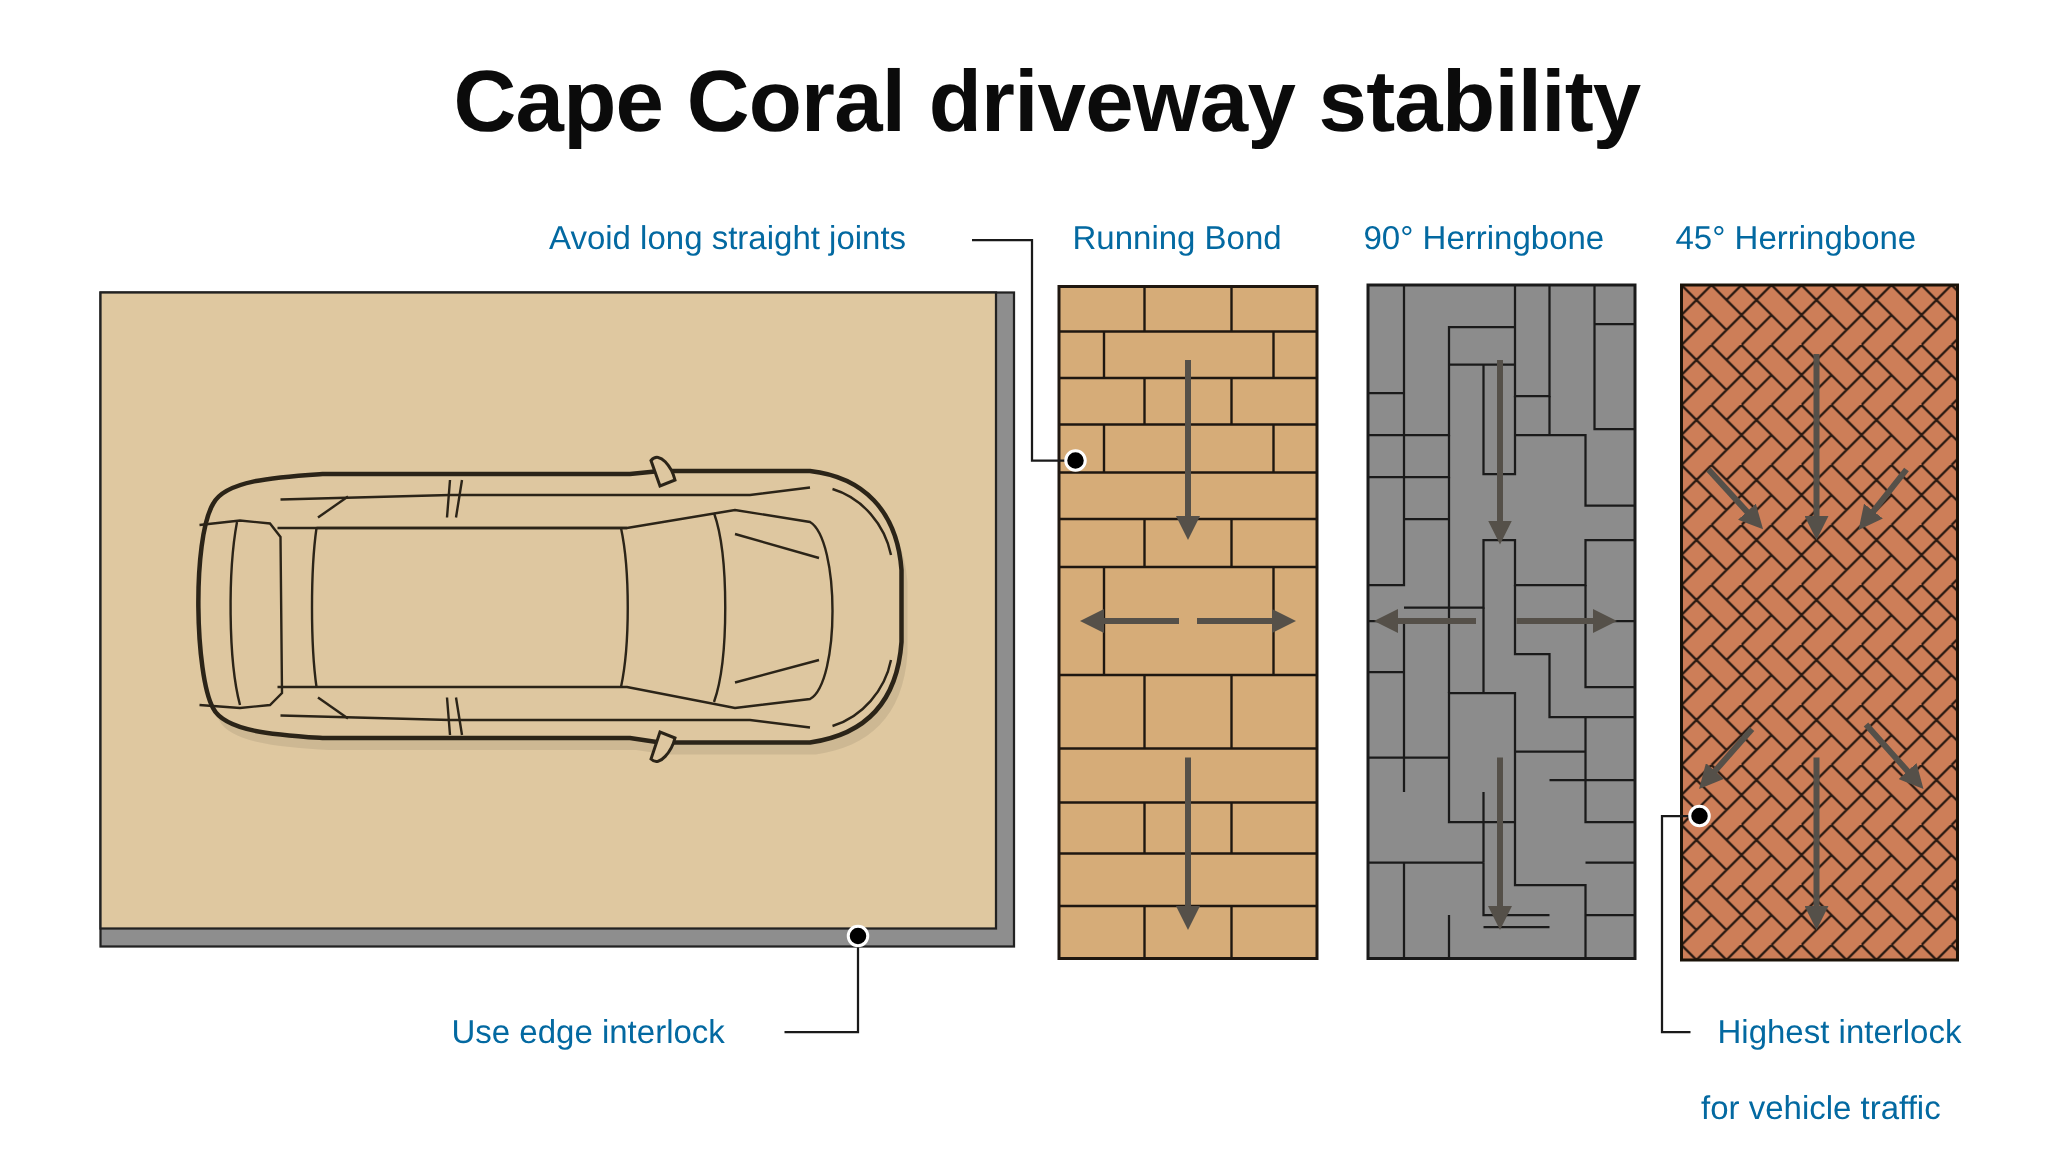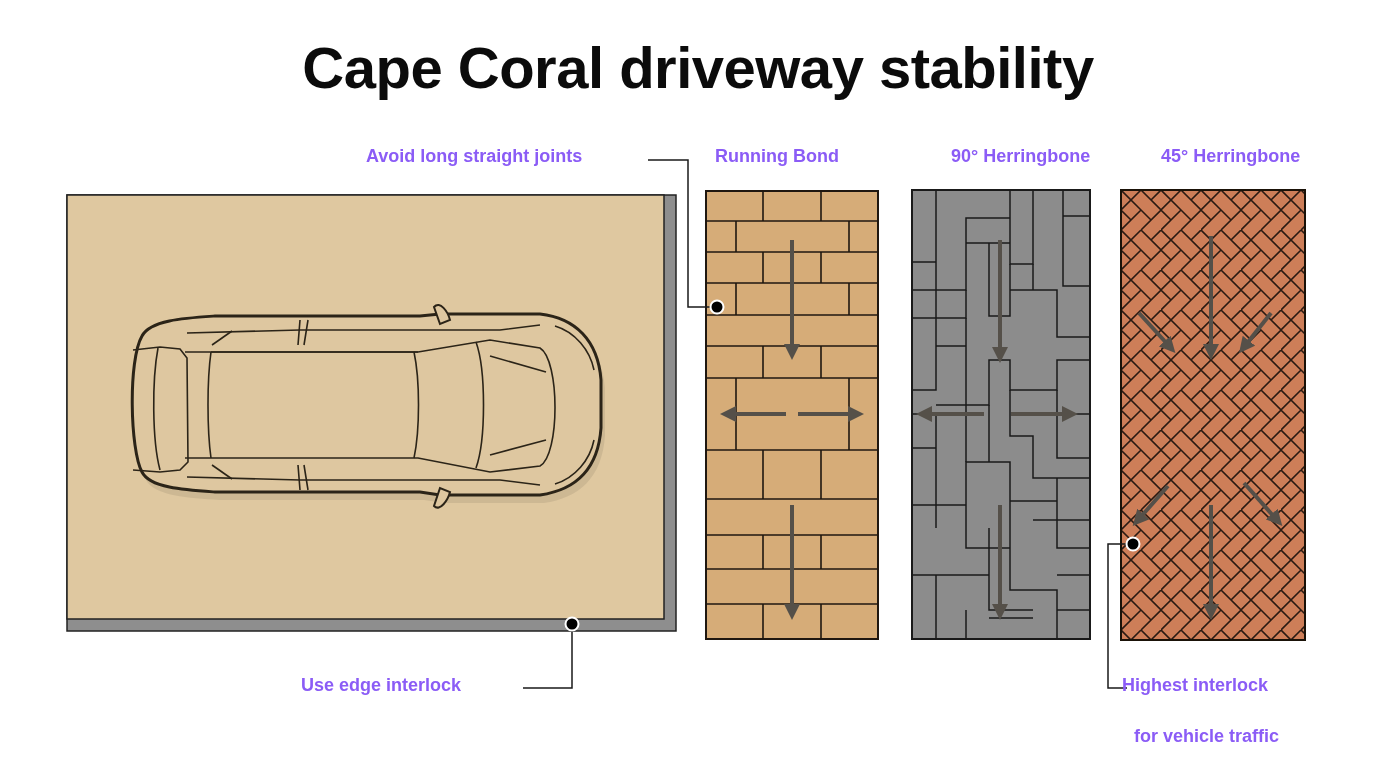--- a/index.html
+++ b/index.html
@@ -1,20 +1,20 @@
 <!DOCTYPE html>
 <html><head>
   <meta charset="utf-8">
   <style>
     html, body { margin: 0; padding: 0; background: #ffffff; }
     body { width: 1376px; height: 768px; position: relative; overflow: hidden;
            font-family: "Liberation Sans", "DejaVu Sans", sans-serif; color: #111; }
     .title { position: absolute; left: 0; top: 34px; width: 1396px; text-align: center;
              font-size: 58px; font-weight: bold; letter-spacing: -0.5px; color: #0b0b0b; }
-    .lbl { position: absolute; font-size: 18px; color: #8b5cf6; white-space: nowrap; font-weight: bold; }
+    .lbl { position: absolute; font-size: 22px; color: #0369a1; white-space: nowrap; }
     svg { position: absolute; left: 0; top: 0; }
   </style>
 </head>
 <body>
 
 <div class="title">Cape Coral driveway stability</div>
 
 <svg width="1376" height="768" viewBox="0 0 1376 768">
   <defs>
     <marker id="ah" viewBox="0 0 10 10" refX="5" refY="5" markerWidth="4" markerHeight="4" orient="auto-start-reverse">
@@ -139,17 +139,17 @@
   </g>
   <g fill="#000" stroke="#fff" stroke-width="2">
     <circle cx="717" cy="307" r="6.5"></circle>
     <circle cx="572" cy="624" r="6.5"></circle>
     <circle cx="1133" cy="544" r="6.5"></circle>
   </g>
 </svg>
 
 <div class="lbl" style="left:366px; top:146px;">Avoid long straight joints</div>
 <div class="lbl" style="left:715px; top:146px;">Running Bond</div>
-<div class="lbl" style="left:909px; top:146px;margin-left:42px;">90° Herringbone</div>
-<div class="lbl" style="left:1117px; top:146px;margin-left:44px;">45° Herringbone</div>
+<div class="lbl" style="left:909px; top:146px;">90° Herringbone</div>
+<div class="lbl" style="left:1117px; top:146px;">45° Herringbone</div>
 <div class="lbl" style="left:301px; top:675px;">Use edge interlock</div>
-<div class="lbl" style="left:1122px; top:675px;">Highest interlock</div>
+<div class="lbl" style="left:1145px; top:675px;">Highest interlock</div>
 <div class="lbl" style="left:1134px; top:726px;">for vehicle traffic</div>
 
 </body></html>

